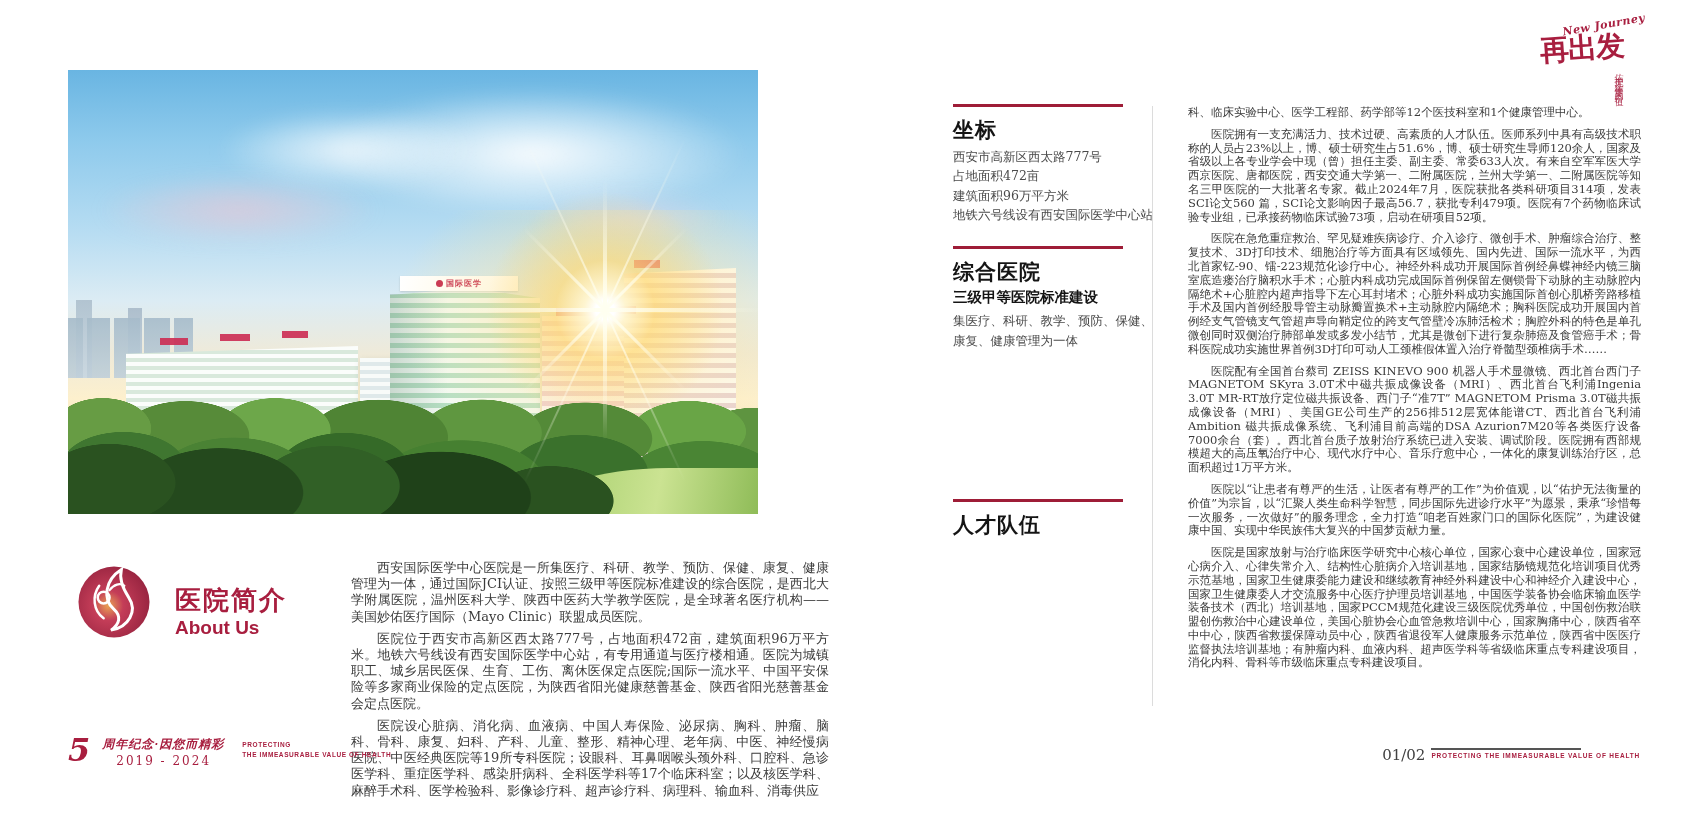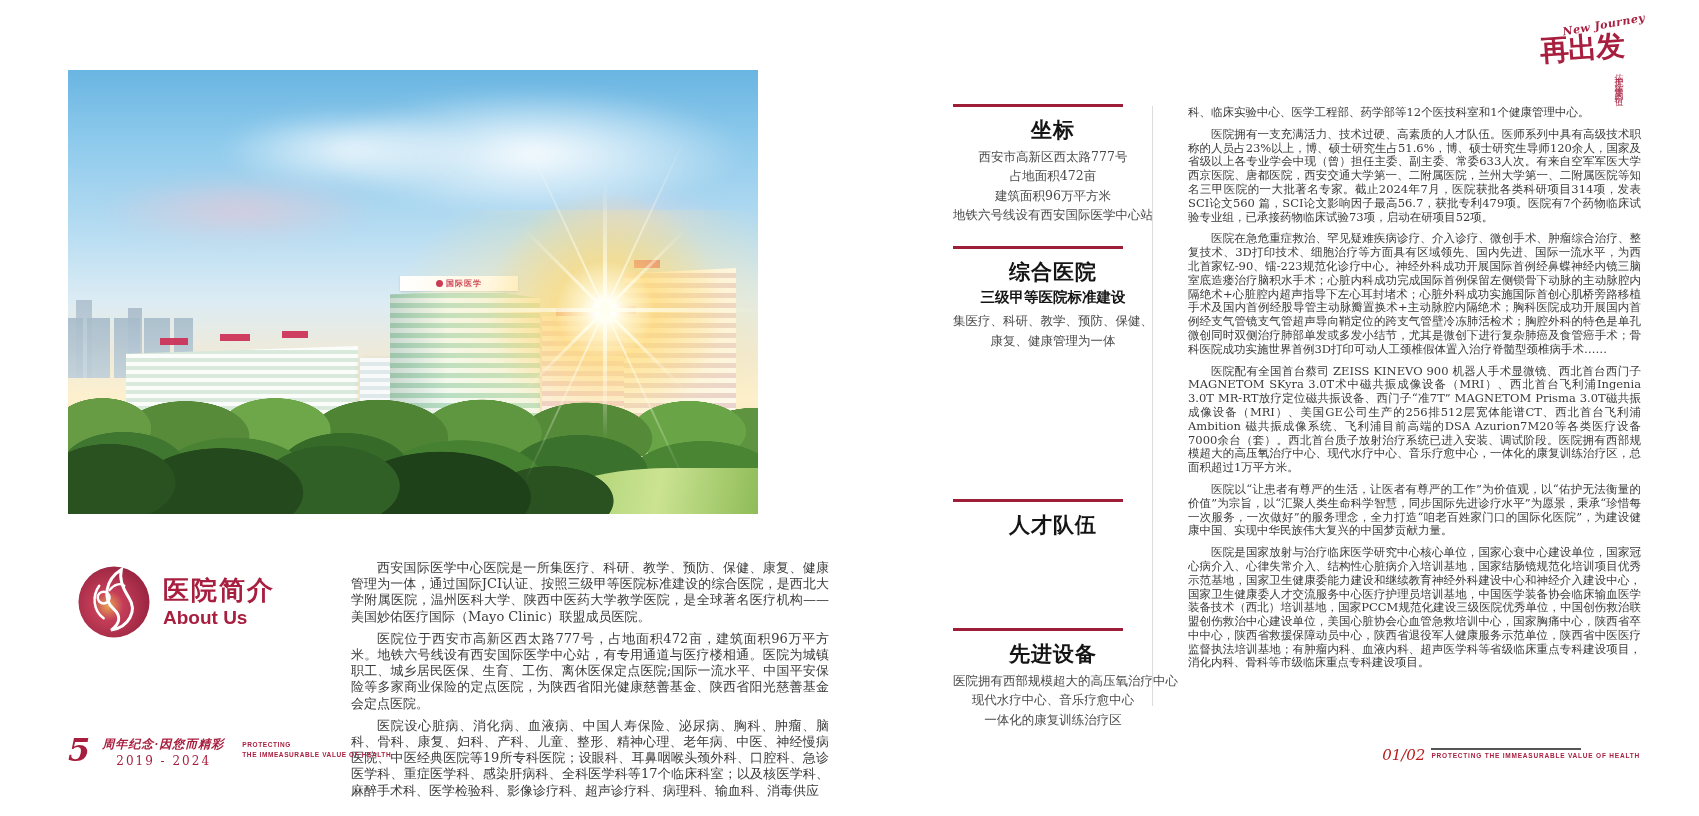--- a/index.html
+++ b/index.html
@@ -85,21 +85,21 @@
         border-radius:45% 55% 40% 60%/60% 50% 70% 40%;}
   .trees-front{left:0;top:362px;width:100%;height:82px;
     background:
       radial-gradient(ellipse 95px 56px at 6% 62%,#2a5220 0 69%,transparent 70%),
       radial-gradient(ellipse 120px 64px at 22% 74%,#24491d 0 69%,transparent 70%),
       radial-gradient(ellipse 100px 58px at 38% 66%,#316026 0 69%,transparent 70%),
       radial-gradient(ellipse 130px 66px at 54% 80%,#1f4119 0 69%,transparent 70%),
       radial-gradient(ellipse 90px 50px at 70% 84%,#2a5220 0 69%,transparent 70%);}
 
   
-  .title-block{position:absolute;left:77px;top:565px;display:flex;align-items:center;gap:12px;}
+  .title-block{position:absolute;left:77px;top:565px;display:flex;align-items:flex-end;gap:24px;}
   .emblem{width:74px;height:74px;flex:0 0 auto;}
   .tb-text h1{margin:0;font-family:"Liberation Sans","DejaVu Sans",sans-serif;font-weight:bold;
               font-size:26px;letter-spacing:2px;color:#a81e3f;line-height:1.15;}
   .tb-text h2{margin:2px 0 0 0;font-family:"Liberation Sans","DejaVu Sans",sans-serif;font-weight:bold;
               font-size:19px;color:#a81e3f;line-height:1.1;}
 
   
   .left-text{position:absolute;left:351px;top:560px;width:478px;
              font-size:13px;line-height:16.2px;text-align:justify;color:#3a3a3a;}
   .left-text p{margin:0 0 6px 0;text-indent:2em;}
@@ -116,40 +116,40 @@
   
   .nj{position:absolute;left:1540px;top:18px;width:110px;color:#a81e3f;}
   .nj-script{font-family:"DejaVu Serif",serif;font-style:italic;font-weight:bold;font-size:11px;
              transform:rotate(-10deg);margin-left:22px;letter-spacing:.5px;}
   .nj-cal{font-weight:900;font-size:29px;letter-spacing:-1px;transform:rotate(-4deg);line-height:1;
           font-family:"DejaVu Serif",serif;margin-top:2px;}
   .nj-tag{writing-mode:vertical-rl;font-size:9px;letter-spacing:3px;color:rgba(168,30,63,.85);
           margin-left:72px;margin-top:4px;height:78px;font-family:"Liberation Sans","DejaVu Sans",sans-serif;}
 
   
-  .sec{position:absolute;left:953px;width:200px;text-align:center;}
+  .sec{position:absolute;left:953px;width:200px;}
   .sec-rule{width:170px;height:3px;background:#9e1d37;}
   .sec h3{margin:11px 0 6px 0;font-family:"Liberation Sans","DejaVu Sans",sans-serif;font-weight:bold;
           font-size:21px;letter-spacing:1px;color:#141414;line-height:1.1;}
   .sec h4{margin:0 0 5px 0;font-family:"Liberation Sans","DejaVu Sans",sans-serif;font-weight:bold;
           font-size:14.5px;color:#141414;line-height:1.2;}
   .sec-body{font-size:12.5px;line-height:1.55;color:#4a4a4a;white-space:nowrap;}
   .s0{top:104px;} .s1{top:246px;} .s2{top:371px;} .s3{top:499px;} .s4{top:628px;}
 
   .divider-v{position:absolute;left:1152px;top:106px;width:1px;height:600px;background:#dcdcdc;}
 
   
   .right-col{position:absolute;left:1173px;top:106px;width:468px;
              font-size:11.5px;line-height:13.8px;text-align:justify;color:#3a3a3a;}
   .right-col p{margin:0 0 8px 15px;text-indent:2em;}
   .right-col p.no-indent{text-indent:0;}
 
   
   .r-footer{position:absolute;right:59px;top:748px;display:flex;align-items:flex-start;gap:6px;}
-  .pageno{font-size:15px;font-style:italic;color:#b91c1c;font-family:"DejaVu Serif",serif;line-height:1;}
+  .pageno{font-size:15px;color:#404040;font-family:"DejaVu Serif",serif;line-height:1;}
   .rf-slogan{display:flex;flex-direction:column;}
   .rf-line{width:150px;height:2px;background:#555;margin-bottom:2px;}
   .rf-text{font-family:"Liberation Sans","DejaVu Sans",sans-serif;font-weight:bold;font-size:6.5px;
            letter-spacing:.8px;color:#a81e3f;}
 </style>
 </head>
 <body>
 
 <div class="spread">
 
@@ -262,29 +262,20 @@
       <div>康复、健康管理为一体</div>
     </div>
   </div>
 
 
   <div class="sec s3">
     <div class="sec-rule"></div>
     <h3>人才队伍</h3>
   </div>
 
-  <div class="sec s4">
-    <div class="sec-rule"></div>
-    <h3>先进设备</h3>
-    <div class="sec-body">
-      <div>医院拥有西部规模超大的高压氧治疗中心</div>
-      <div>现代水疗中心、音乐疗愈中心</div>
-      <div>一体化的康复训练治疗区</div>
-    </div>
-  </div>
 
   <div class="divider-v"></div>
 
   <div class="right-col">
     <p class="no-indent">科、临床实验中心、医学工程部、药学部等12个医技科室和1个健康管理中心。</p>
     <p>医院拥有一支充满活力、技术过硬、高素质的人才队伍。医师系列中具有高级技术职称的人员占23%以上，博、硕士研究生占51.6%，博、硕士研究生导师120余人，国家及省级以上各专业学会中现（曾）担任主委、副主委、常委633人次。有来自空军军医大学西京医院、唐都医院，西安交通大学第一、二附属医院，兰州大学第一、二附属医院等知名三甲医院的一大批著名专家。截止2024年7月，医院获批各类科研项目314项，发表SCI论文560 篇，SCI论文影响因子最高56.7，获批专利479项。医院有7个药物临床试验专业组，已承接药物临床试验73项，启动在研项目52项。</p>
     <p>医院在急危重症救治、罕见疑难疾病诊疗、介入诊疗、微创手术、肿瘤综合治疗、整复技术、3D打印技术、细胞治疗等方面具有区域领先、国内先进、国际一流水平，为西北首家钇-90、镭-223规范化诊疗中心。神经外科成功开展国际首例经鼻蝶神经内镜三脑室底造瘘治疗脑积水手术；心脏内科成功完成国际首例保留左侧锁骨下动脉的主动脉腔内隔绝术+心脏腔内超声指导下左心耳封堵术；心脏外科成功实施国际首创心肌桥旁路移植手术及国内首例经股导管主动脉瓣置换术+主动脉腔内隔绝术；胸科医院成功开展国内首例经支气管镜支气管超声导向鞘定位的跨支气管壁冷冻肺活检术；胸腔外科的特色是单孔微创同时双侧治疗肺部单发或多发小结节，尤其是微创下进行复杂肺癌及食管癌手术；骨科医院成功实施世界首例3D打印可动人工颈椎假体置入治疗脊髓型颈椎病手术……</p>
     <p>医院配有全国首台蔡司 ZEISS KINEVO 900 机器人手术显微镜、西北首台西门子MAGNETOM SKyra 3.0T术中磁共振成像设备（MRI）、西北首台飞利浦Ingenia 3.0T MR-RT放疗定位磁共振设备、西门子“准7T” MAGNETOM Prisma 3.0T磁共振成像设备（MRI）、美国GE公司生产的256排512层宽体能谱CT、西北首台飞利浦Ambition 磁共振成像系统、飞利浦目前高端的DSA Azurion7M20等各类医疗设备7000余台（套）。西北首台质子放射治疗系统已进入安装、调试阶段。医院拥有西部规模超大的高压氧治疗中心、现代水疗中心、音乐疗愈中心，一体化的康复训练治疗区，总面积超过1万平方米。</p>
     <p>医院以“让患者有尊严的生活，让医者有尊严的工作”为价值观，以“佑护无法衡量的价值”为宗旨，以“汇聚人类生命科学智慧，同步国际先进诊疗水平”为愿景，秉承“珍惜每一次服务，一次做好”的服务理念，全力打造“咱老百姓家门口的国际化医院”，为建设健康中国、实现中华民族伟大复兴的中国梦贡献力量。</p>
     <p>医院是国家放射与治疗临床医学研究中心核心单位，国家心衰中心建设单位，国家冠心病介入、心律失常介入、结构性心脏病介入培训基地，国家结肠镜规范化培训项目优秀示范基地，国家卫生健康委能力建设和继续教育神经外科建设中心和神经介入建设中心，国家卫生健康委人才交流服务中心医疗护理员培训基地，中国医学装备协会临床输血医学装备技术（西北）培训基地，国家PCCM规范化建设三级医院优秀单位，中国创伤救治联盟创伤救治中心建设单位，美国心脏协会心血管急救培训中心，国家胸痛中心，陕西省卒中中心，陕西省救援保障动员中心，陕西省退役军人健康服务示范单位，陕西省中医医疗监督执法培训基地；有肿瘤内科、血液内科、超声医学科等省级临床重点专科建设项目，消化内科、骨科等市级临床重点专科建设项目。</p>

